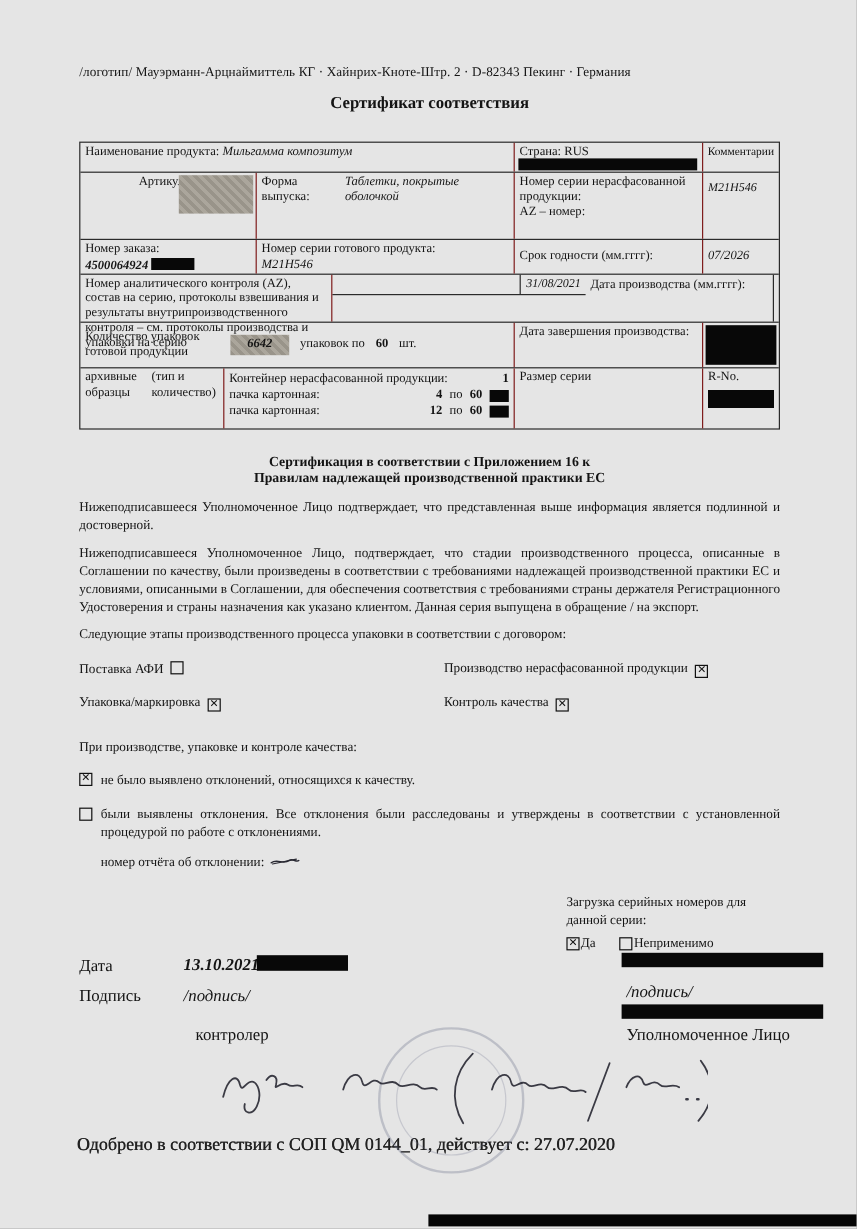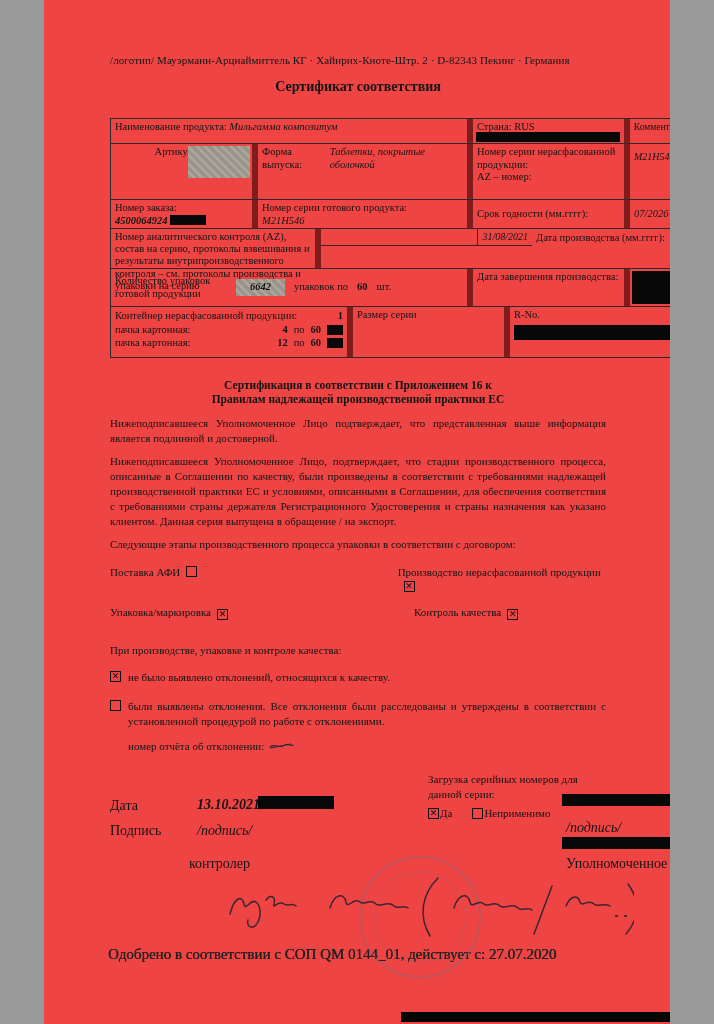--- a/index.html
+++ b/index.html
@@ -1,30 +1,30 @@
 <!DOCTYPE html>
 <html><head>
 <meta charset="utf-8">
 <style>
   * { margin:0; padding:0; box-sizing:border-box; }
   html,body { background:#9a9a9a; }
   .page {
-    position:relative; width:626px; height:1024px; margin:0 auto;
-    background:#ef4444; color:#141414; overflow:hidden;
+    position:relative; width:714px; height:1024px; margin:0 auto;
+    background:#e5e5e5; color:#141414; overflow:hidden;
     font-family:"Liberation Serif","DejaVu Serif",serif;
   }
   .content { padding:54px 64px 0 66px; }
   .company { font-size:11px; letter-spacing:.1px; white-space:nowrap; }
   .title { margin-top:13px; text-align:center; font-weight:bold; font-size:14px; }
 
   
   .doc-table { margin-top:23px; width:584px; border:1px solid #2a2a2a; font-size:10.5px; line-height:12.5px; }
   .t-row { display:flex; border-bottom:1px solid #2a2a2a; }
   .t-row:last-child { border-bottom:none; }
-  .t-cell { position:relative; border-right:6px solid #7f1d1d; padding:2px 4px; }
+  .t-cell { position:relative; border-right:1px solid #7f1d1d; padding:2px 4px; }
   .t-cell:last-child { border-right:none; }
   .col { display:flex; flex-direction:row; }
   .vend { justify-content:flex-end; }
   .it { font-style:italic; }
   .b { font-weight:bold; }
   .redact { background:#080808; }
   .smudge { background:repeating-linear-gradient(45deg,#99948a 0 3px,#aba69c 3px 6px); }
   .pack-line { display:flex; align-items:center; gap:6px; margin-top:1px; }
   .num { width:22px; text-align:right; }
 
@@ -158,20 +158,24 @@
         </div>
         <div class="t-cell" style="width:157px">
           <span>Дата завершения производства:</span>
         </div>
         <div class="t-cell" style="flex:1;padding:2px">
           <div class="redact" style="height:100%"></div>
         </div>
       </div>
 
       <div class="t-row" style="height:50px">
+        <div class="t-cell col vend" style="width:120px">
+          <div>архивные образцы</div>
+          <div>(тип и количество)</div>
+        </div>
         <div class="t-cell" style="width:242px">
           <div class="pack-line">
             <span style="flex:1">Контейнер нерасфасованной продукции:</span>
             <span class="b">1</span>
           </div>
           <div class="pack-line">
             <span style="flex:1">пачка картонная:</span>
             <span class="b num">4</span>
             <span>по</span>
             <span class="b">60</span>
@@ -264,21 +268,21 @@
     <span class="abs redact" style="left:148px;top:6px;width:76px;height:13px"></span>
 
     <span class="abs redact" style="left:452px;top:4px;width:168px;height:12px"></span>
 
     <span class="abs" style="left:0;top:33px">Подпись</span>
     <span class="abs it" style="left:87px;top:33px">/подпись/</span>
     <span class="abs it" style="left:456px;top:30px">/подпись/</span>
 
     <span class="abs redact" style="left:452px;top:47px;width:168px;height:12px"></span>
 
-    <span class="abs" style="left:79px;top:66px">контролер</span>
+    <span class="abs" style="left:97px;top:66px">контролер</span>
     <span class="abs" style="left:456px;top:66px">Уполномоченное Лицо</span>
   </div>
 
   <div class="stamp">
     <div class="c1"></div>
     <div class="c2"></div>
   </div>
 
   <svg class="handwriting" width="412" height="72" viewBox="0 0 412 72">
     <g fill="none" stroke="#23232e" stroke-width="1.5" stroke-linecap="round" opacity=".88">

